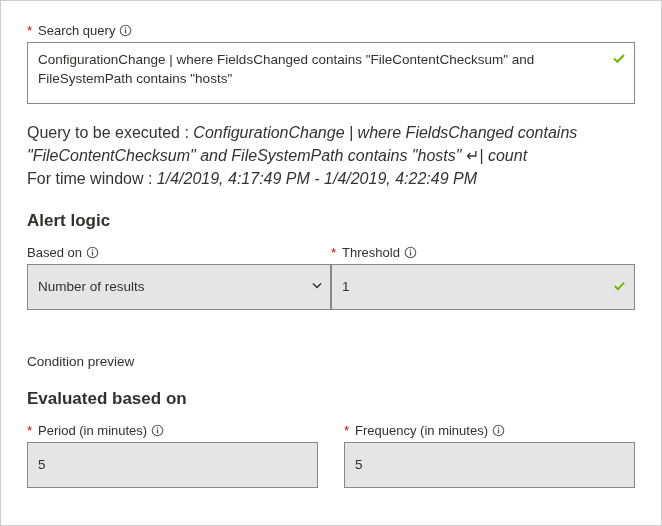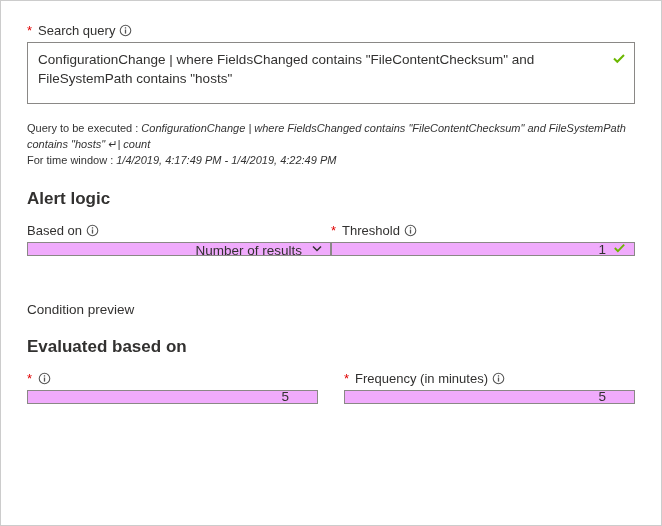--- a/index.html
+++ b/index.html
@@ -48,51 +48,50 @@
     color: #323130;
   }
   .valid-check {
     position: absolute;
     right: 8px;
     top: 8px;
     color: #6bb700;
   }
   .query-preview {
     margin-top: 14px;
-    font-size: 11px;
+    font-size: 16px;
     color: #333;
     line-height: 1.45;
   }
   .query-preview .lbl { font-style: normal; }
   .query-preview .val { font-style: italic; }
   .return-glyph { font-style: normal; }
   h3.section {
     font-size: 17px;
     font-weight: 700;
     margin: 20px 0 14px 0;
     color: #323130;
   }
   .row { display: flex; width: 100%; }
   .col { flex: 1; display: flex; flex-direction: column; }
   .select-wrap {
     position: relative;
     width: 100%;
   }
   select, input[type=text].box {
     width: 100%;
-    height: 14px;
+    height: 46px;
     border: 1px solid #8a8886;
-    background: #f0abfc;
+    background: #e5e5e5;
     font-family: "Segoe UI", Arial, sans-serif;
     font-size: 13.5px;
     padding: 0 28px 0 10px;
     appearance: none;
     -webkit-appearance: none;
     color: #323130;
-    text-align: right;
   }
   .chevron {
     position: absolute;
     right: 8px;
     top: 50%;
     transform: translateY(-50%);
     pointer-events: none;
     color: #323130;
   }
   .threshold-wrap {
@@ -210,20 +209,21 @@
   </div>
 
   <div class="cond-preview-label">Condition preview</div>
 
   <h3 class="section">Evaluated based on</h3>
 
   <div class="row-half">
     <div class="col">
       <div class="field-label-sm">
         <span class="req">*</span>
+        <span>Period (in minutes)</span>
         <span class="info-icon">
           <svg width="13" height="13" viewBox="0 0 16 16">
               <circle cx="8" cy="8" r="6.5" fill="none" stroke="#555" stroke-width="1.3"></circle>
               <rect x="7.2" y="6.8" width="1.6" height="5" fill="#555"></rect>
               <rect x="7.2" y="4" width="1.6" height="1.6" fill="#555"></rect>
             </svg>
         </span>
       </div>
       <input type="text" class="box" value="5" style="">
     </div>

